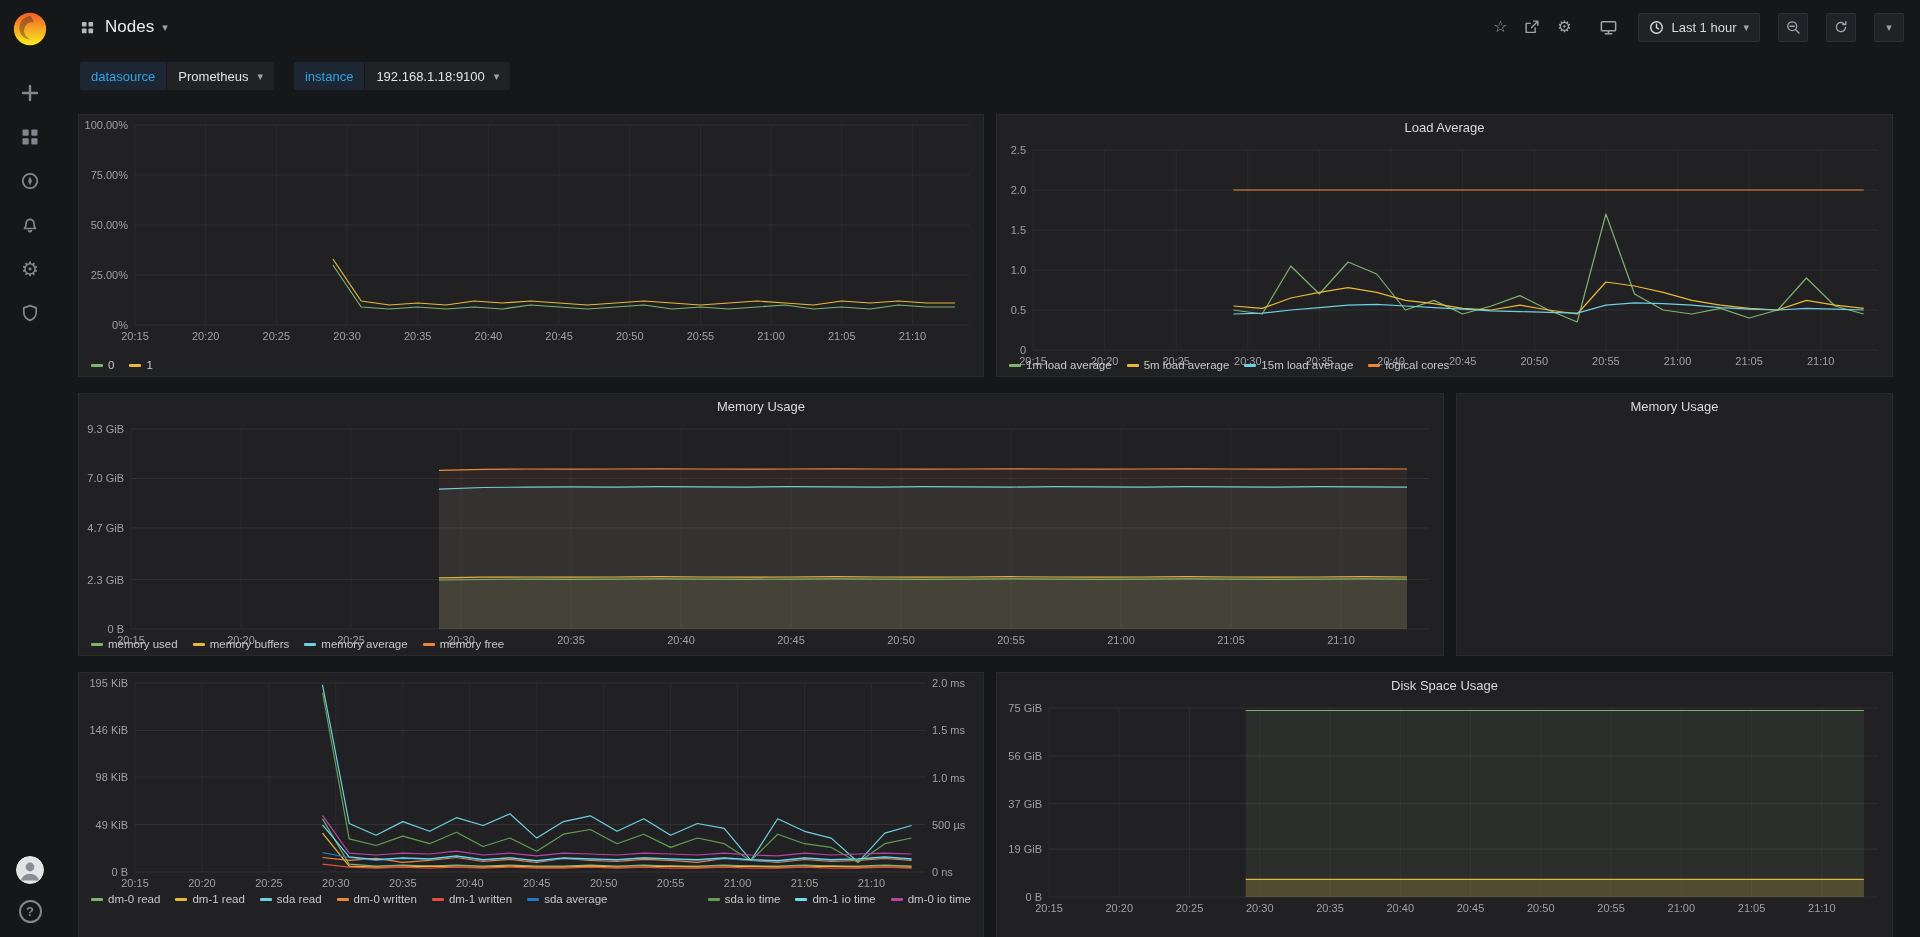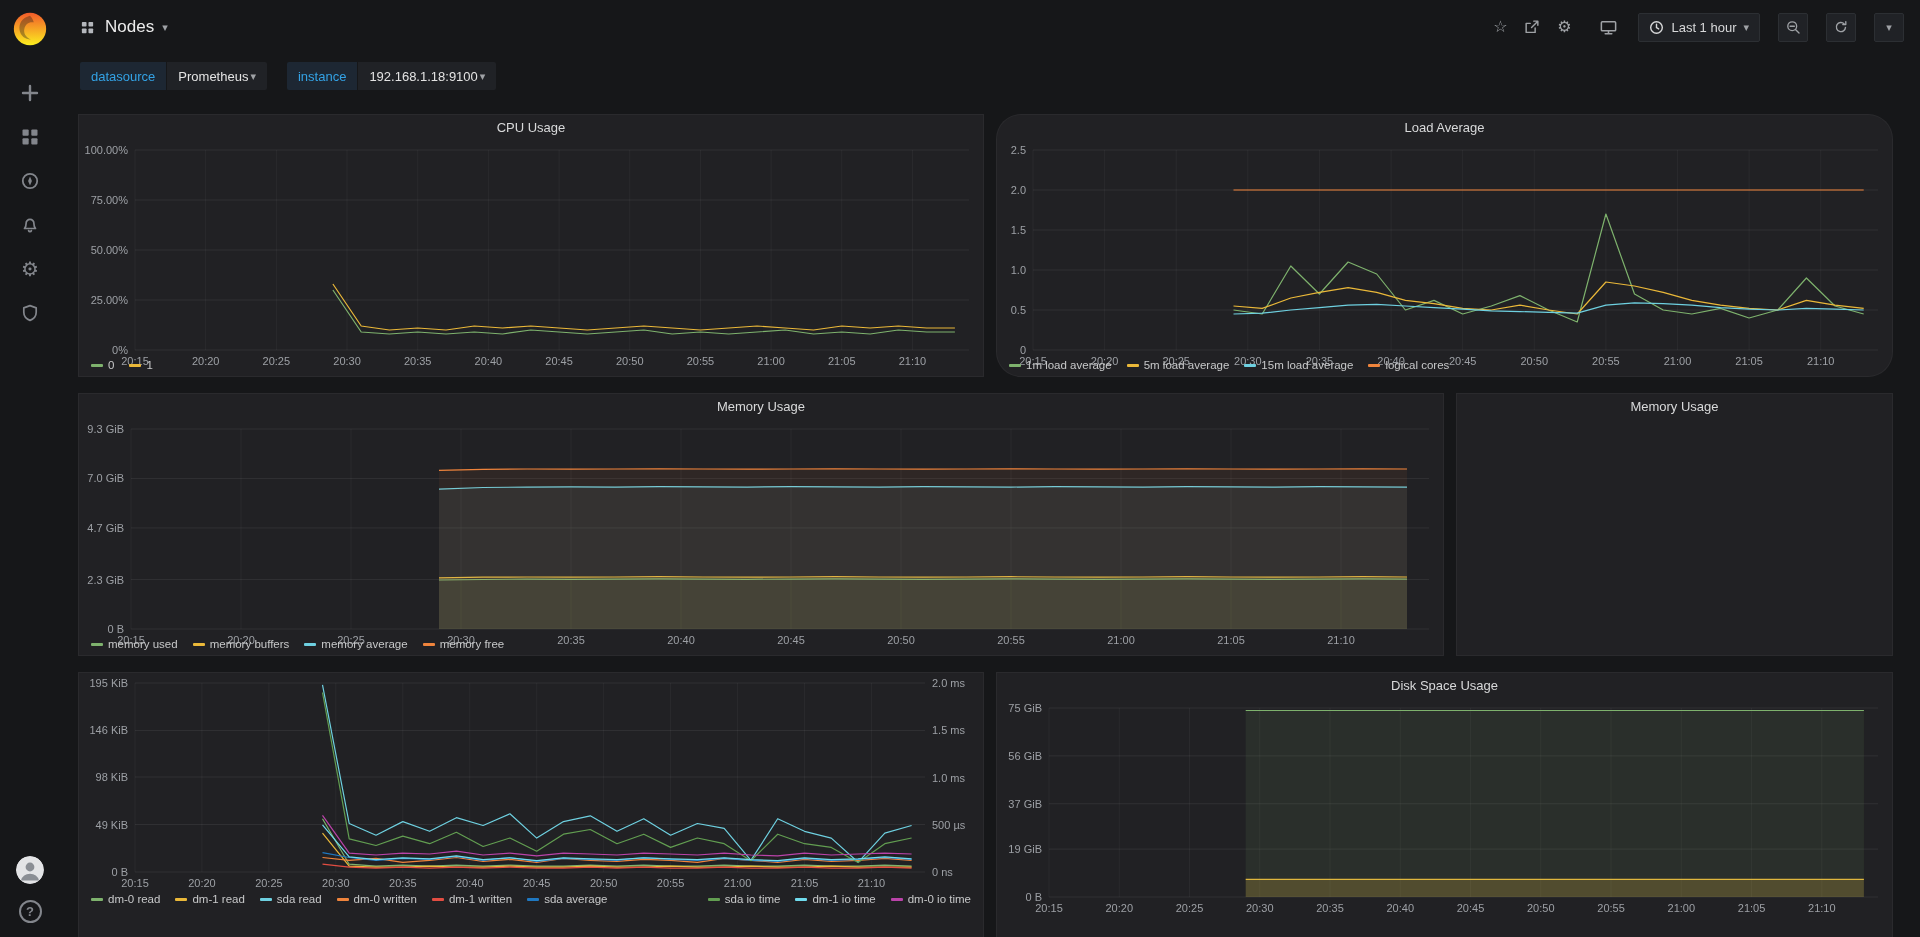--- a/index.html
+++ b/index.html
@@ -55,21 +55,21 @@
   .tg-icon { width:30px; padding:0; justify-content:center; color:#9fa2a6; }
 
   
   .submenu { display:flex; align-items:center; gap:20px; padding:8px 20px 14px; }
   .var-chip { display:flex; align-items:stretch; height:28px; font-size:13px; cursor:pointer; }
   .var-label {
     display:flex; align-items:center; padding:0 11px; background:#1d2733;
     color:#33a2e5; border-radius:2px 0 0 2px;
   }
   .var-value {
-    display:flex; align-items:center; gap:2px; padding:0 11px; background:#202226;
+    display:flex; align-items:center; gap:9px; padding:0 11px; background:#202226;
     color:#e3e3e3; margin-left:1px; border-radius:0 2px 2px 0;
   }
 
   
   .rows { padding:10px 24px 0 18px; }
   .row { display:flex; gap:12px; margin-bottom:16px; }
   .panel {
     background:#212124; border:1px solid rgba(255,255,255,0.045);
     display:flex; flex-direction:column; position:relative;
   }
@@ -82,21 +82,21 @@
   .legend {
     flex:none; display:flex; align-items:center; padding:1px 12px 5px;
     font-size:11.5px; color:#c7c8c9; overflow:hidden;
   }
   .lg-left { display:flex; gap:15px; }
   .lg-right { display:flex; gap:15px; margin-left:auto; }
   .lg-item { display:flex; align-items:center; gap:5px; cursor:pointer; white-space:nowrap; }
   .sw { width:12px; height:3px; display:inline-block; border-radius:1px; }
 
   .p-cpu    { width:906px;  height:263px; }
-  .p-load   { width:897px;  height:263px;border-radius:25px; }
+  .p-load   { width:897px;  height:263px; }
   .p-mem    { width:1366px; height:263px; }
   .p-gauge  { width:437px;  height:263px; }
   .p-diskio { width:906px;  height:292px; }
   .p-disk   { width:897px;  height:292px; }
   .row3 .chart { flex:none; height:219px; }
   .gauge-wrap { flex:1; display:flex; align-items:center; justify-content:center; }
 </style>
 </head>
 <body>
 
@@ -242,21 +242,20 @@
         <span>192.168.1.18:9100</span>
         <span class="caret">▾</span>
       </span>
     </div>
   </div>
 
   <div class="rows">
 
     <div class="row">
       <section class="panel p-cpu">
-        <div class="panel-title">CPU Usage</div>
         <div class="chart"><svg width="904" height="230">
               <line x1="56" y1="10" x2="56" y2="210" stroke="rgba(255,255,255,0.045)"></line>
               <text x="56" y="225" text-anchor="middle" fill="#9da0a5" font-size="11">20:15</text>
               <line x1="126.6779661016949" y1="10" x2="126.6779661016949" y2="210" stroke="rgba(255,255,255,0.045)"></line>
               <text x="126.6779661016949" y="225" text-anchor="middle" fill="#9da0a5" font-size="11">20:20</text>
               <line x1="197.3559322033898" y1="10" x2="197.3559322033898" y2="210" stroke="rgba(255,255,255,0.045)"></line>
               <text x="197.3559322033898" y="225" text-anchor="middle" fill="#9da0a5" font-size="11">20:25</text>
               <line x1="268.03389830508473" y1="10" x2="268.03389830508473" y2="210" stroke="rgba(255,255,255,0.045)"></line>
               <text x="268.03389830508473" y="225" text-anchor="middle" fill="#9da0a5" font-size="11">20:30</text>
               <line x1="338.7118644067796" y1="10" x2="338.7118644067796" y2="210" stroke="rgba(255,255,255,0.045)"></line>

